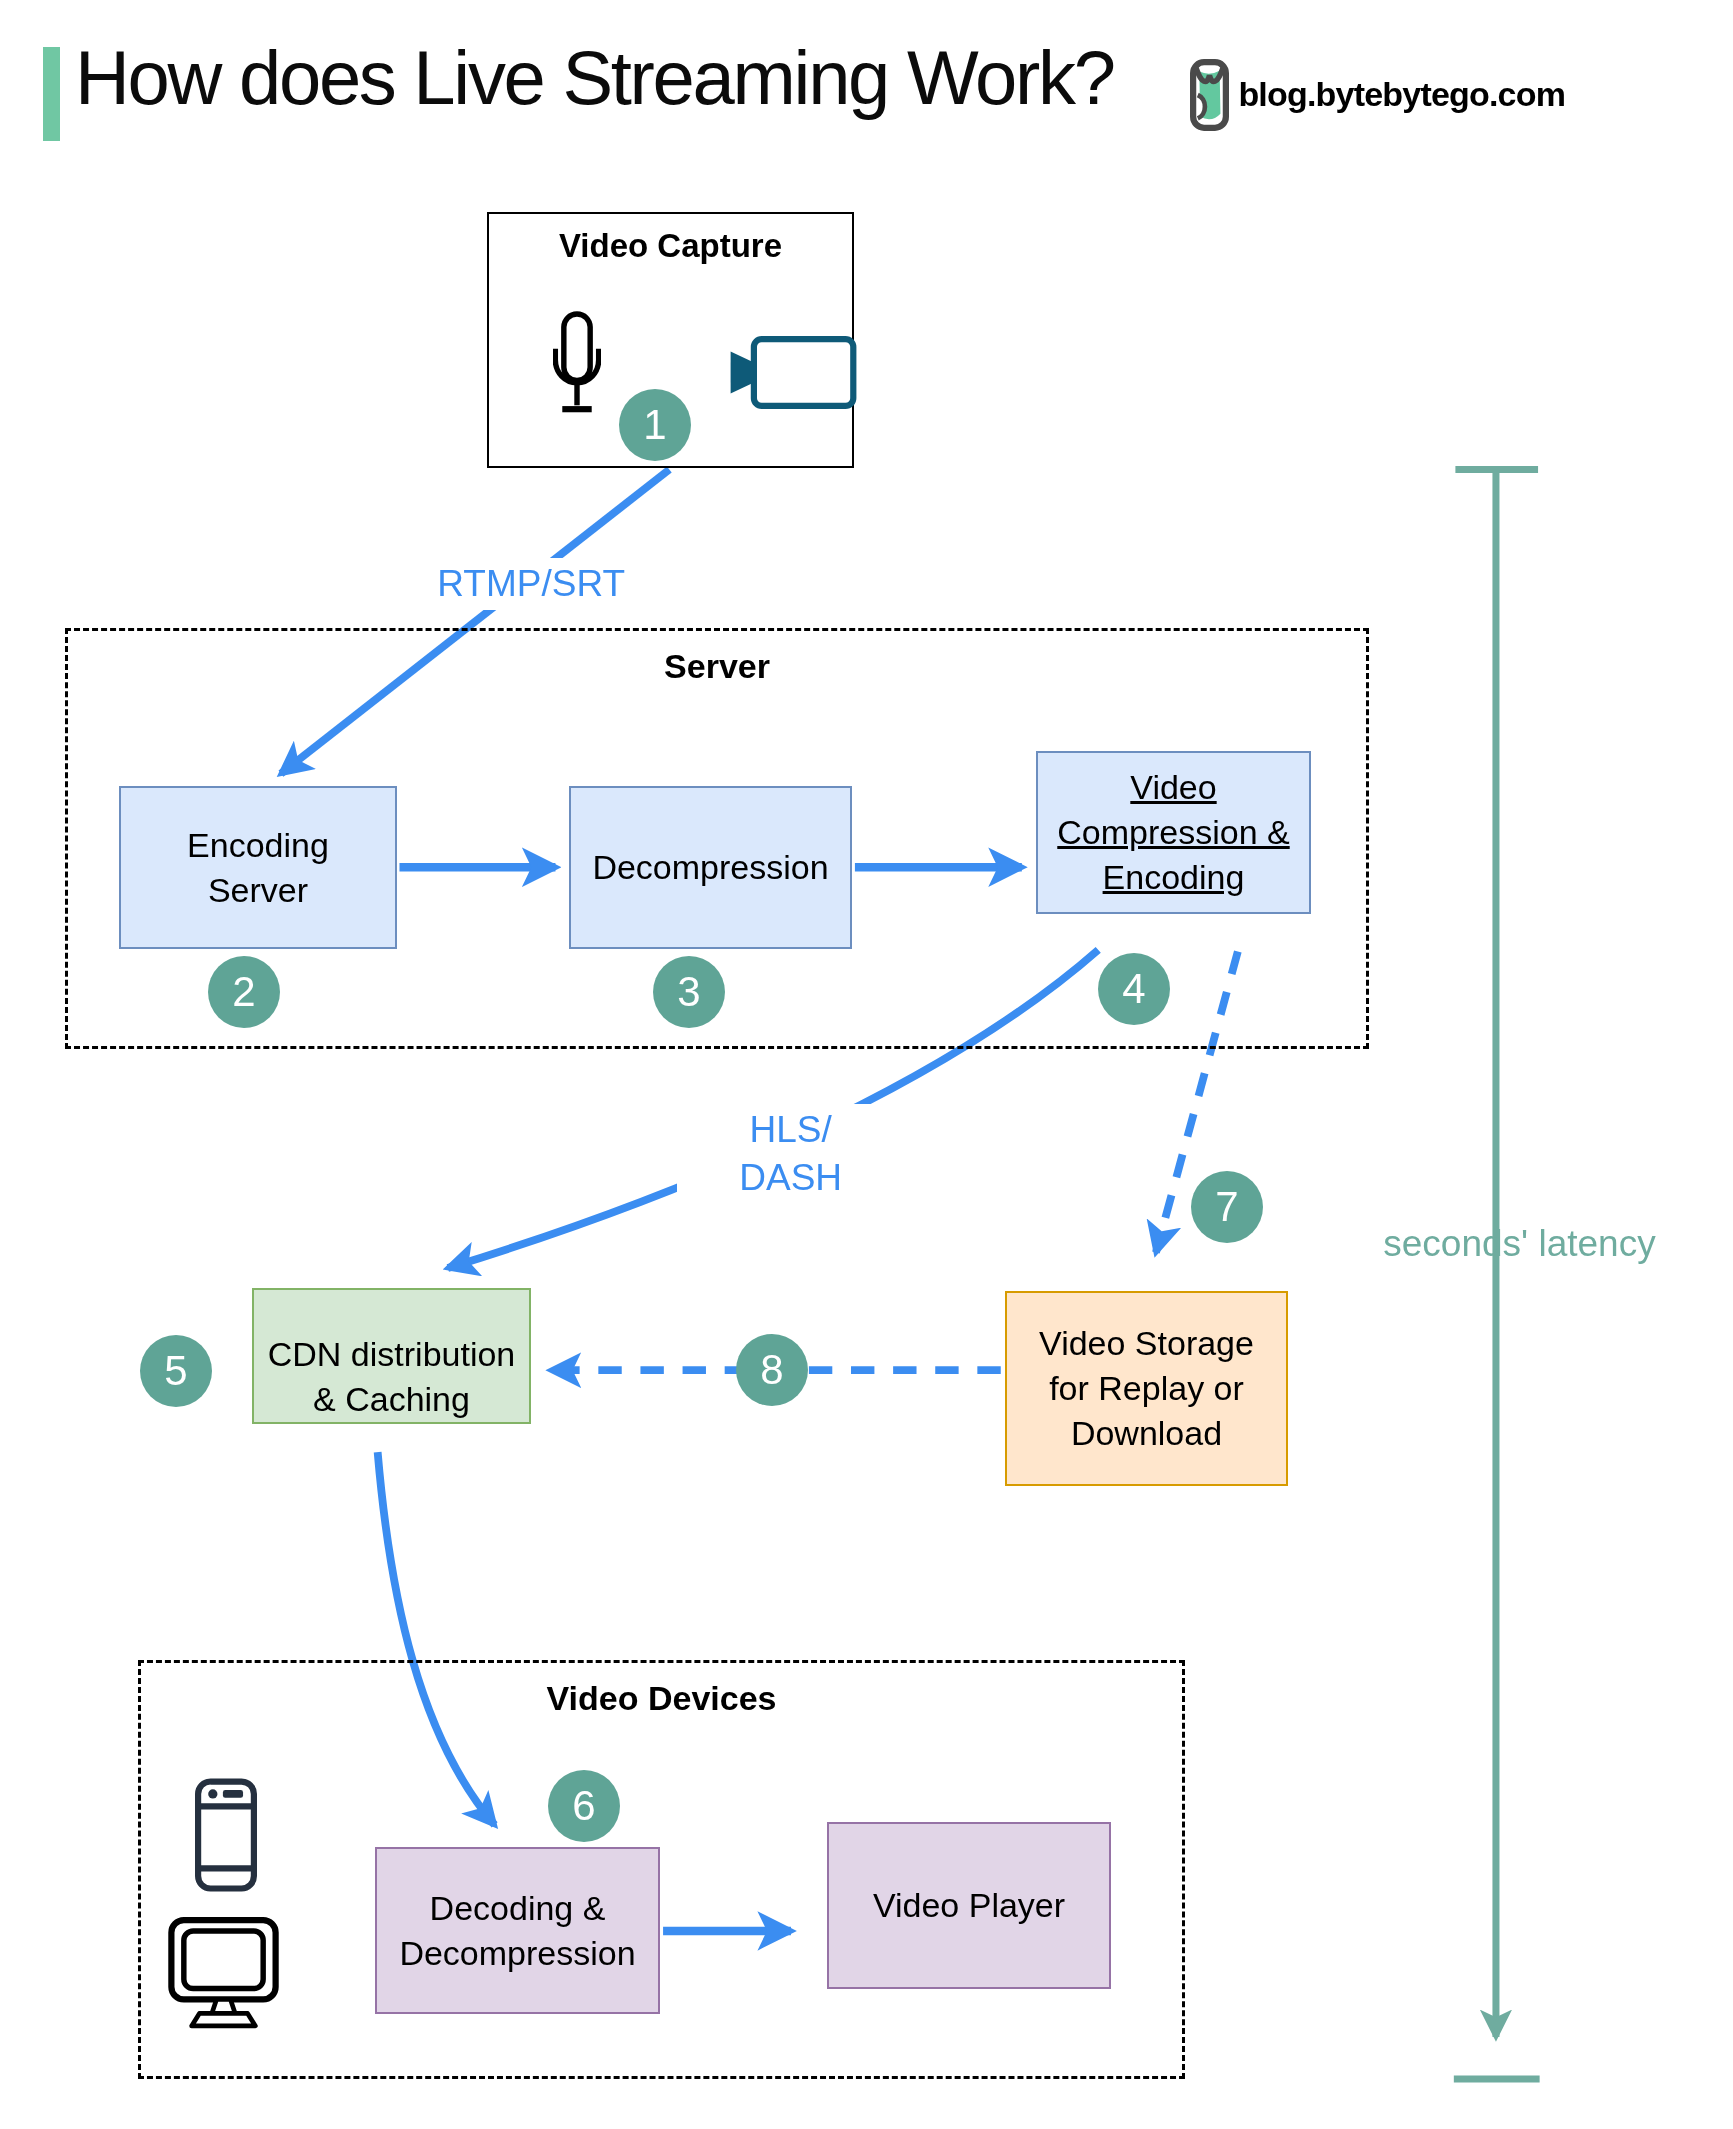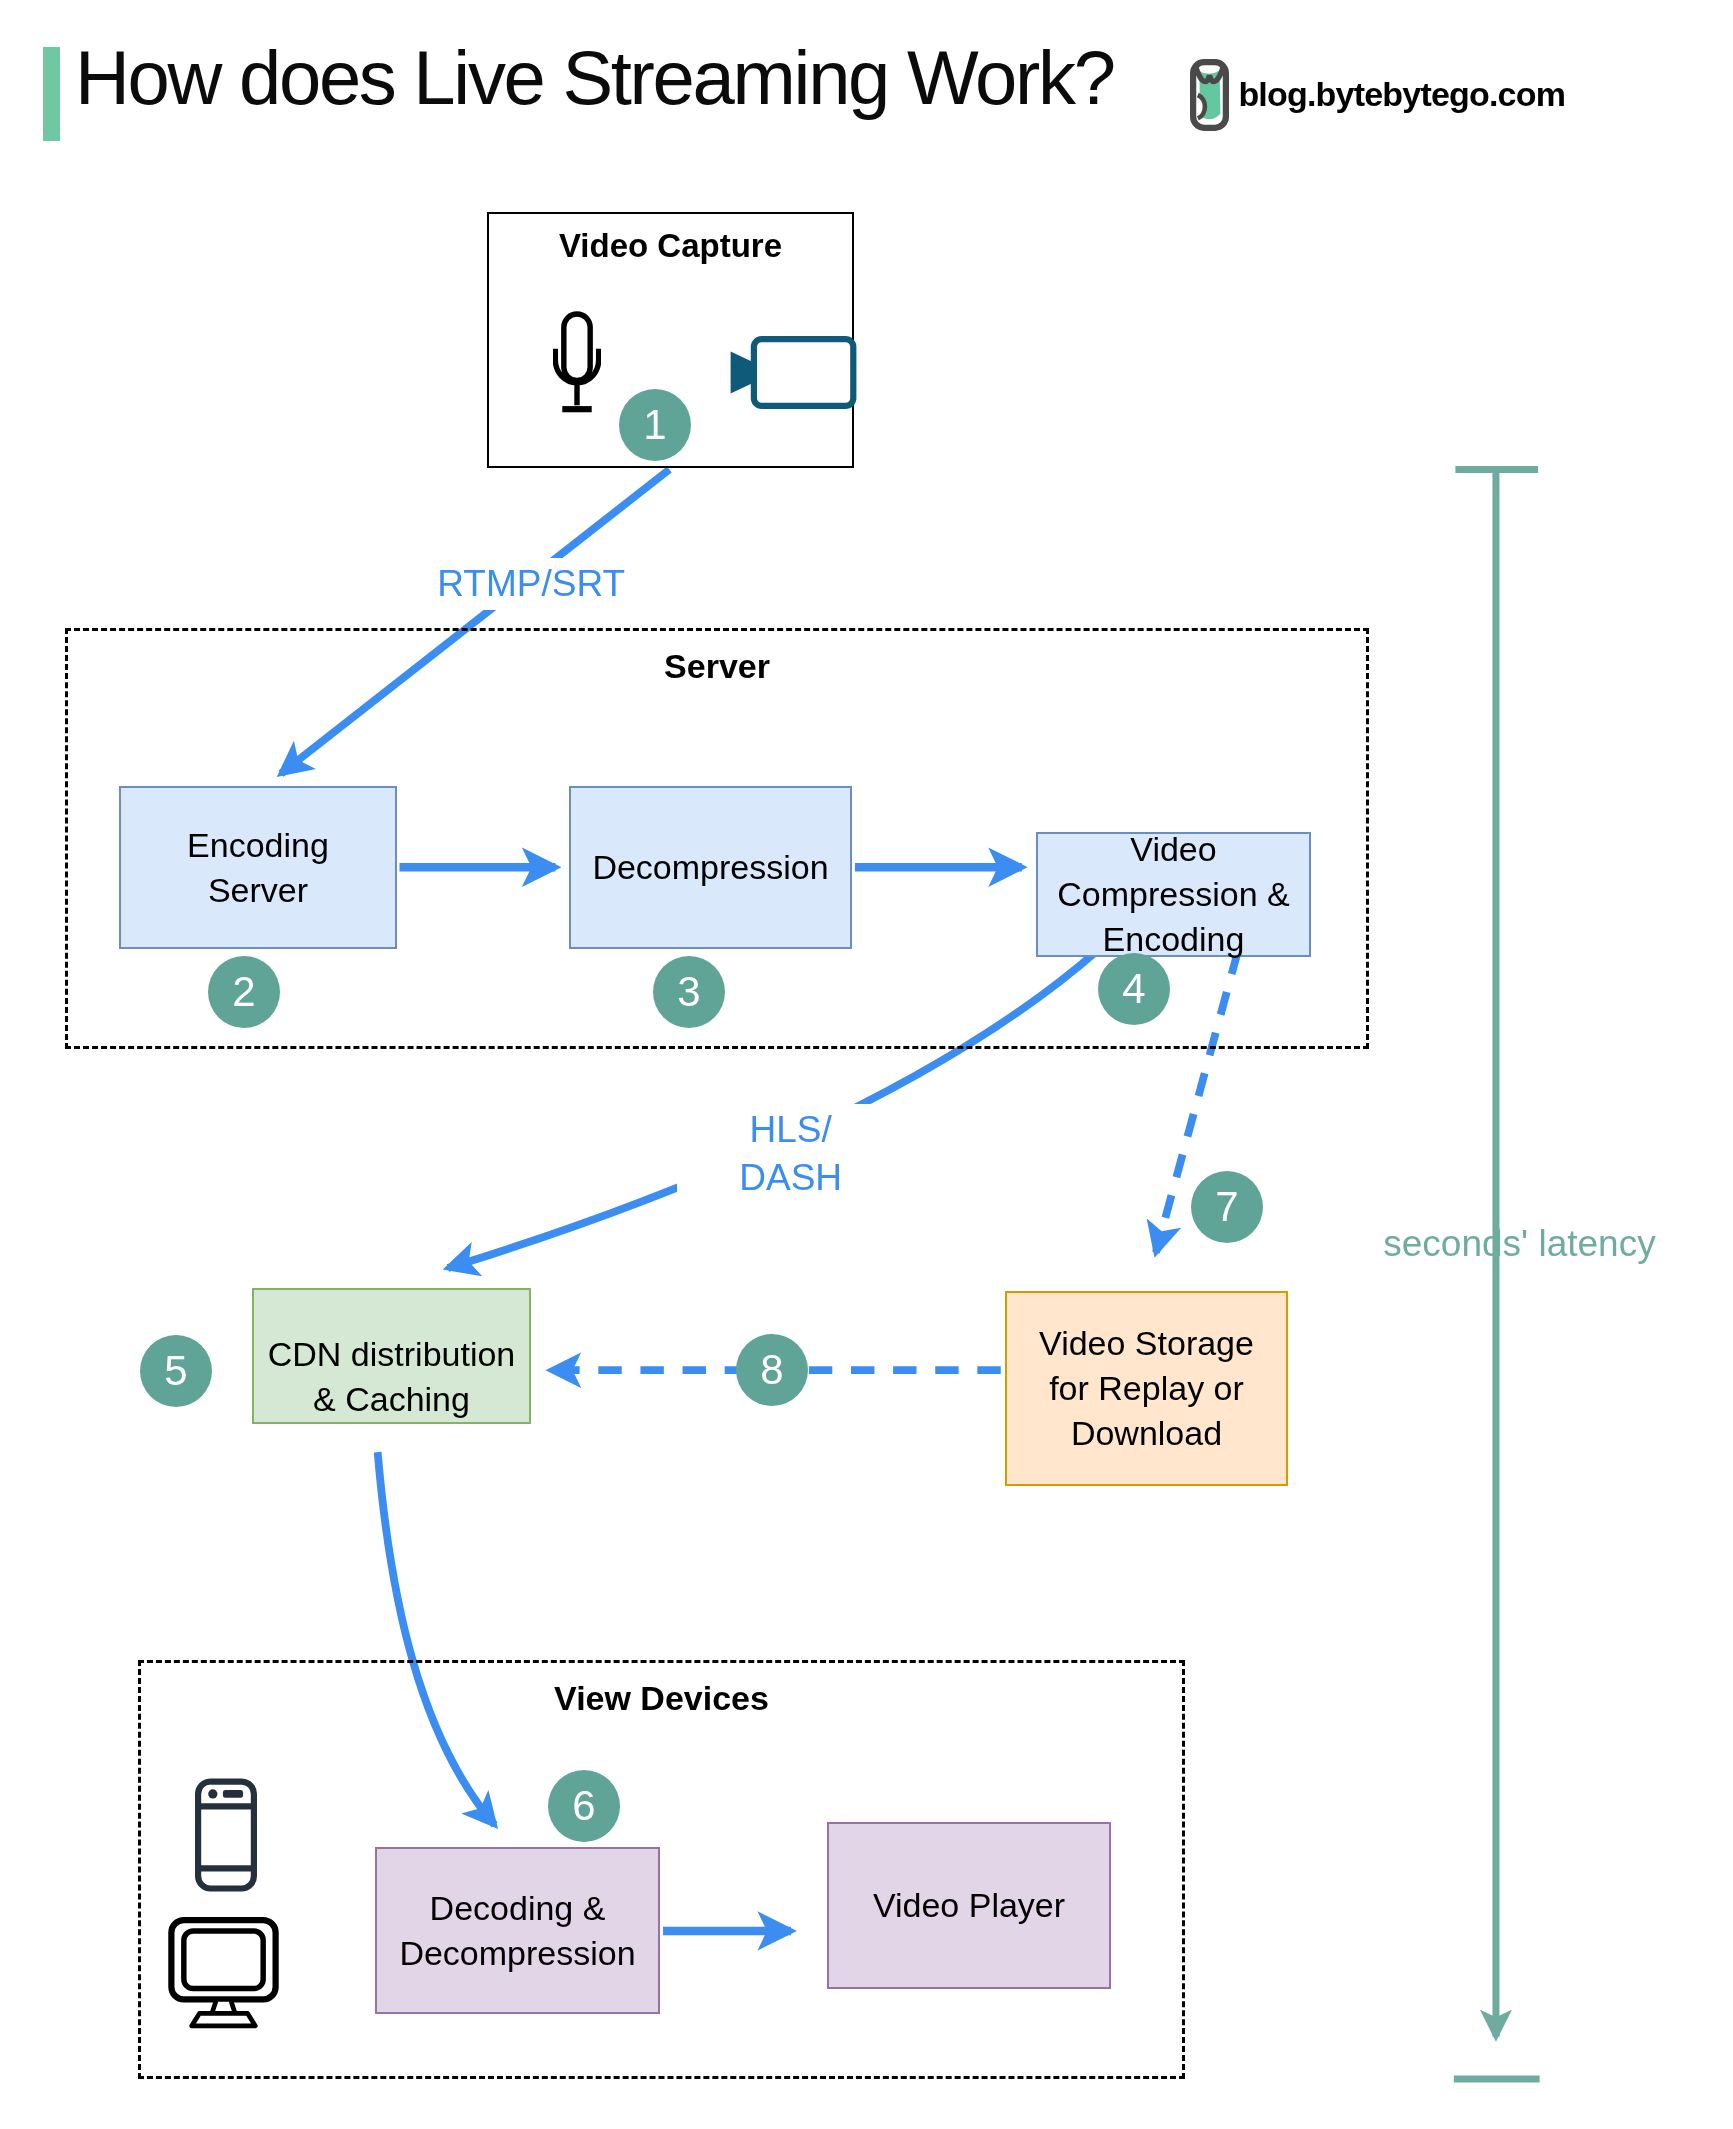--- a/index.html
+++ b/index.html
@@ -41,21 +41,21 @@
   
   .proto{position:absolute;color:#3B8DF1;font-size:37px;text-align:center;line-height:1.32;
          white-space:pre-line;background:#fff;padding:1.6px 4.7px;}
   #proto-rtmp{left:390px;top:558px;width:273px;}
   #proto-hls{left:677px;top:1104px;width:218px;}
   #latency-label{position:absolute;left:1348px;top:1223px;width:343px;text-align:center;
                  font-size:37px;color:#6FAC9F;}
   
   #node-streaming{left:119px;top:786px;width:278px;height:163px;}
   #node-segmentation{left:569px;top:786px;width:283px;height:163px;}
-  #node-compression{left:1036px;top:832px;width:275px;height:125px;}
+  #node-compression{left:1036px;top:751px;width:275px;height:163px;text-decoration:underline;}
   #node-cdn{left:252px;top:1288px;width:279px;height:136px;align-items:flex-end;}
   #node-storage{left:1005px;top:1291px;width:283px;height:195px;}
   #node-decoding{left:375px;top:1847px;width:285px;height:167px;}
   #node-player{left:827px;top:1822px;width:284px;height:167px;}
   #group-server{left:65px;top:628px;width:1304px;height:421px;}
   #group-devices{left:138px;top:1660px;width:1047px;height:419px;}
   
   #phone-icon{position:absolute;left:195px;top:1778px;}
   #monitor-icon{position:absolute;left:168px;top:1917px;}
   #wires{position:absolute;left:0;top:0;}
@@ -146,21 +146,21 @@
     <span>CDN distribution
 &amp; Caching</span>
   </div>
   <div class="node node-orange" id="node-storage">
     <span>Video Storage
 for Replay or
 Download</span>
   </div>
 
   <div class="group" id="group-devices">
-    <div class="group-title">View Devices</div>
+    <div class="group-title">Video Devices</div>
   </div>
   <svg id="phone-icon" width="62" height="114" viewBox="0 0 80 146">
     <rect x="4" y="4" width="72" height="138" rx="16" fill="#ffffff" stroke="#25303F" stroke-width="8"></rect>
     <line x1="5" y1="36" x2="75" y2="36" stroke="#25303F" stroke-width="8"></line>
     <line x1="5" y1="116" x2="75" y2="116" stroke="#25303F" stroke-width="8"></line>
     <circle cx="23" cy="20" r="6" fill="#25303F"></circle>
     <rect x="36" y="15" width="26" height="10" rx="3" fill="#25303F"></rect>
   </svg>
   <svg id="monitor-icon" width="111" height="112" viewBox="0 0 142 144">
     <rect x="4" y="4" width="134" height="102" rx="16" fill="#ffffff" stroke="#000" stroke-width="8"></rect>

